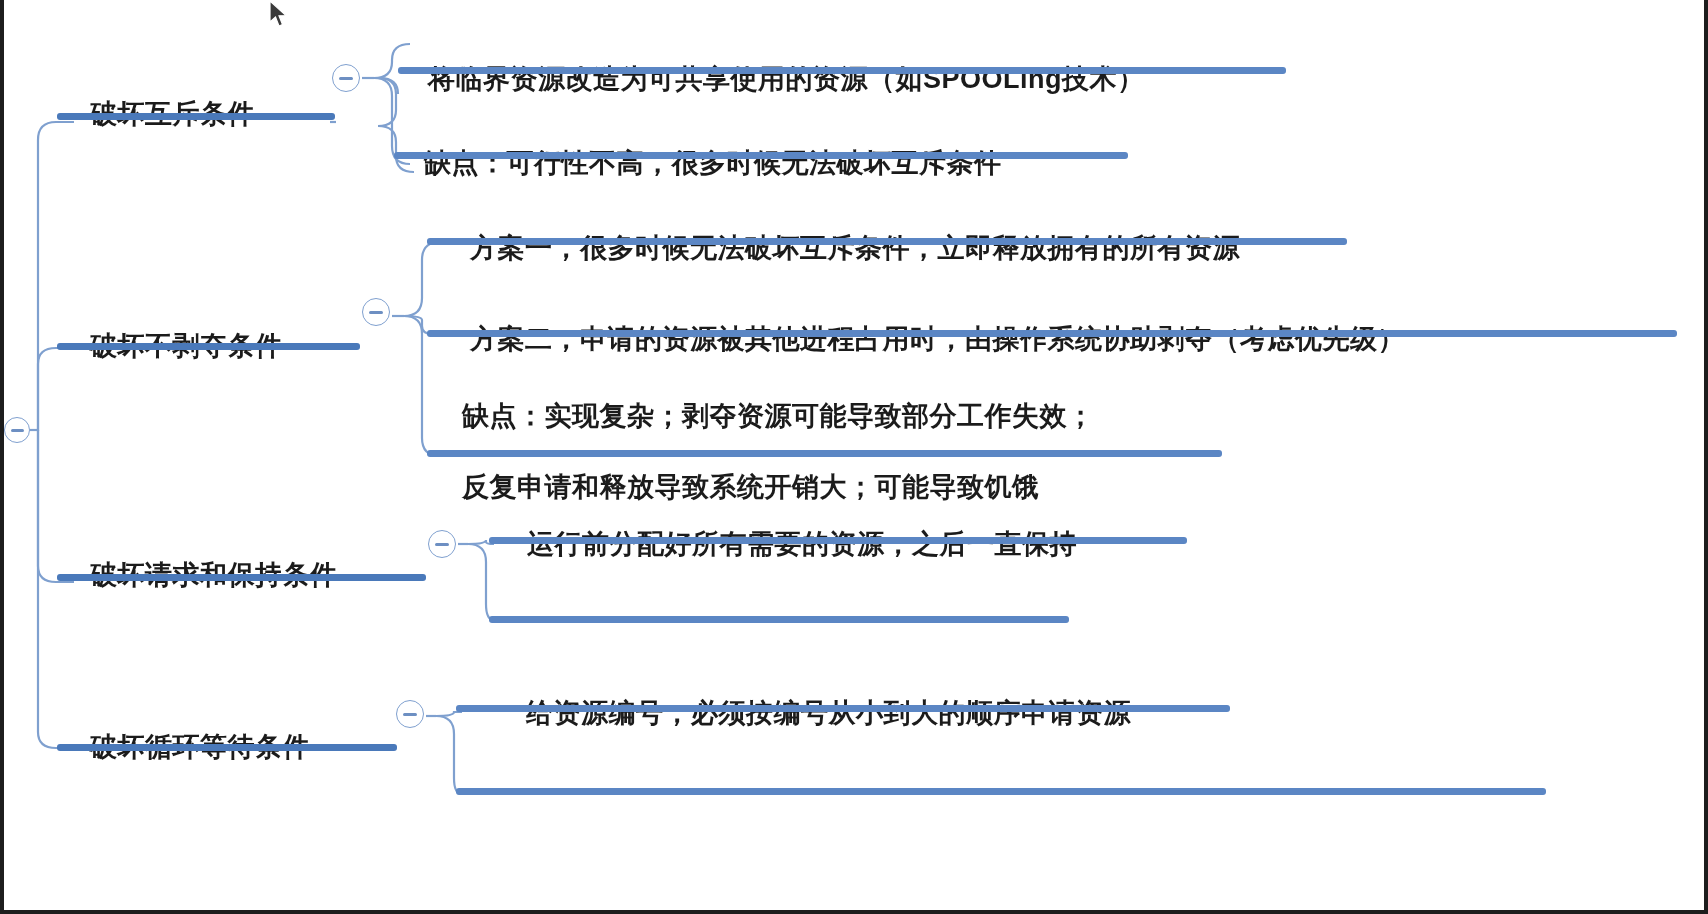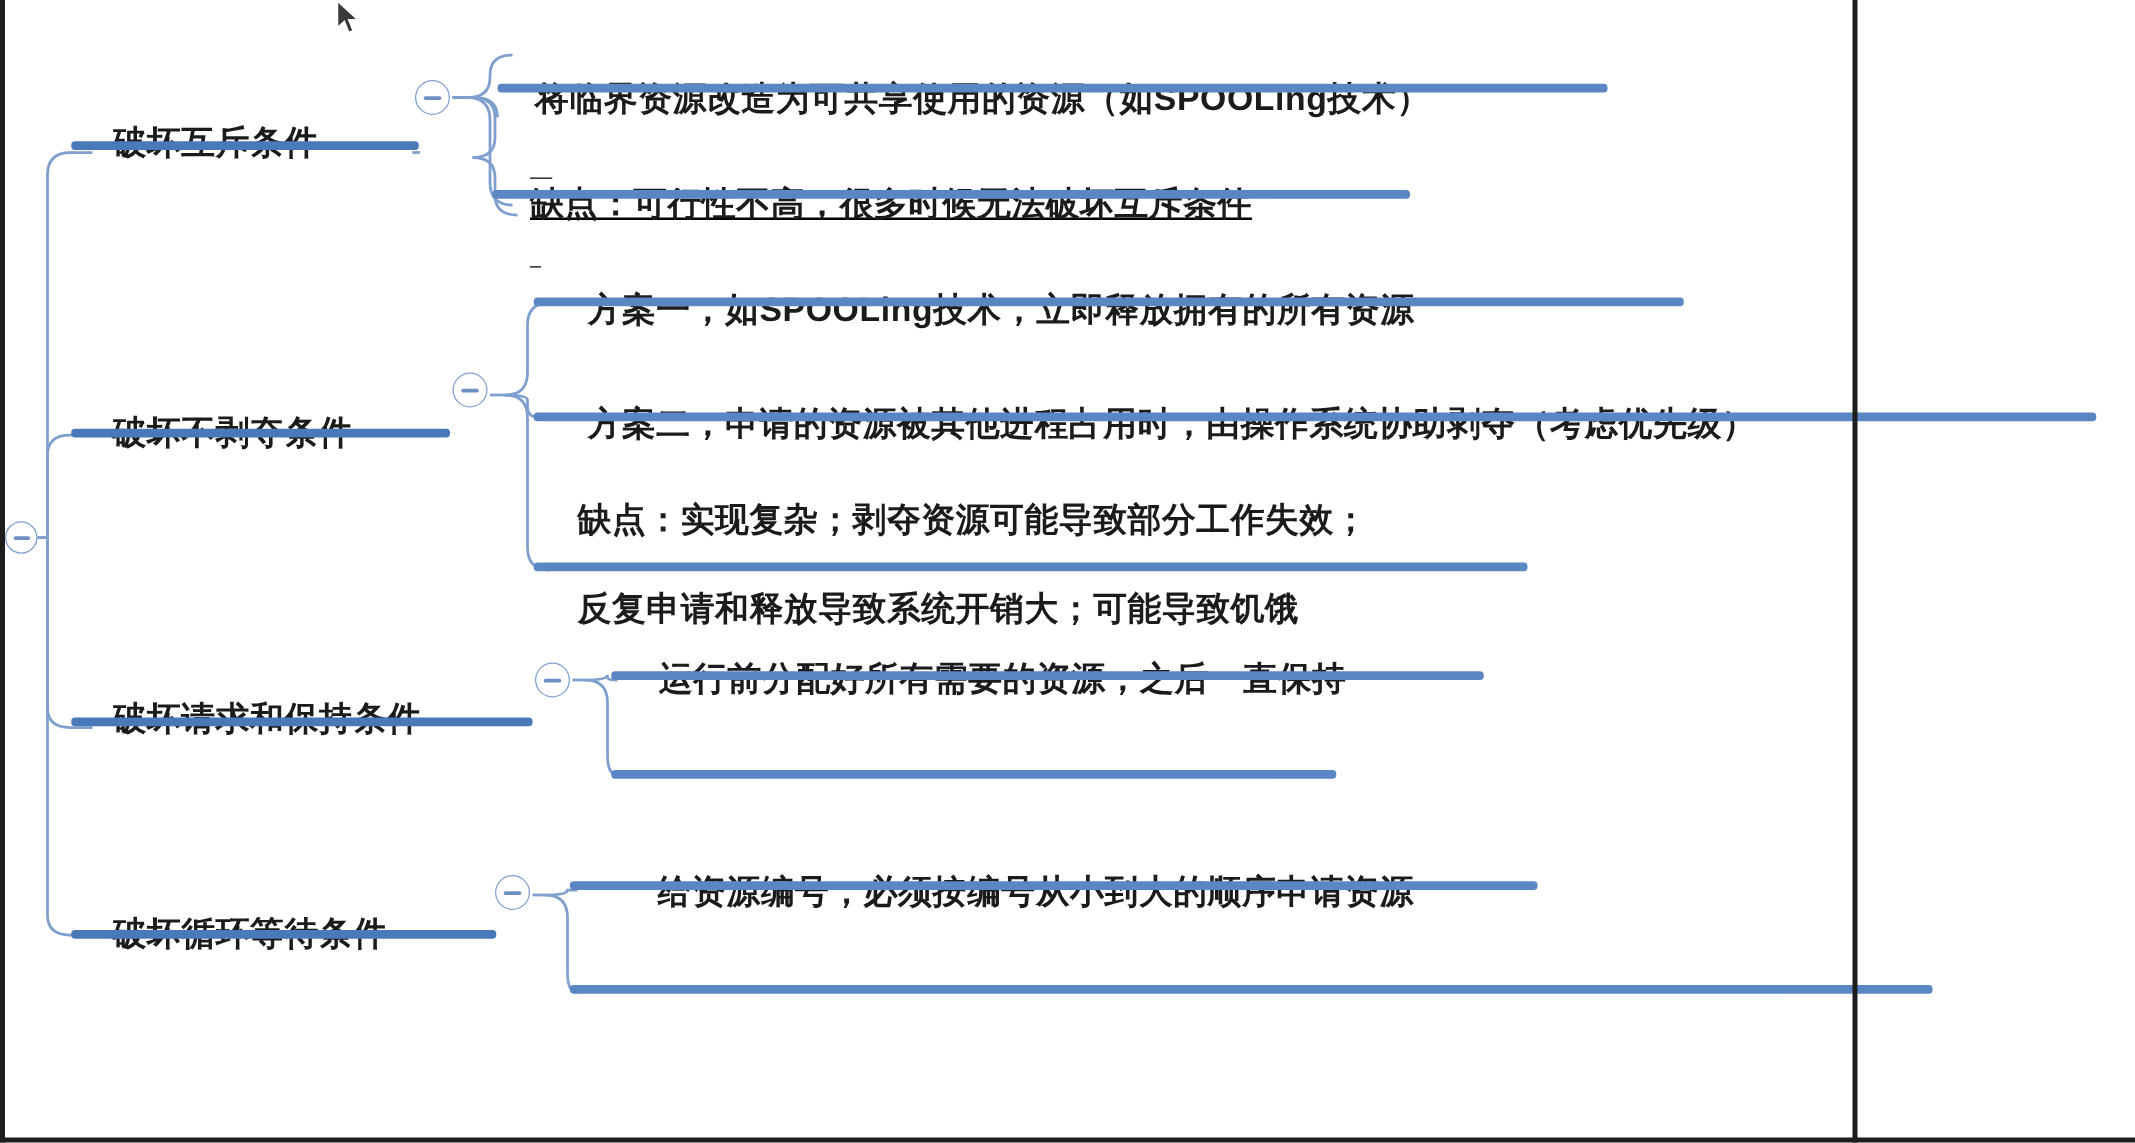--- a/index.html
+++ b/index.html
@@ -2,21 +2,21 @@
 <html><head>
 <meta charset="utf-8">
 <style>
   html,body{margin:0;padding:0;}
   body{
     width:1708px;height:914px;
     background:#ffffff;
     font-family:"Liberation Sans","DejaVu Sans",sans-serif;
     overflow:hidden;position:relative;
   }
-  #canvas{position:absolute;left:0;top:0;width:1486px;height:914px;}
+  #canvas{position:absolute;left:0;top:0;width:1708px;height:914px;}
   svg.lines{position:absolute;left:0;top:0;width:1708px;height:914px;pointer-events:none;}
 
   
   .node{position:absolute;white-space:pre;}
   .node .txt{
     display:block;
     color:#1b1b1b;
     font-weight:700;
     letter-spacing:0.5px;
     line-height:1.30;
@@ -100,33 +100,33 @@
     <span class="txt">破坏互斥条件</span>
   </div>
   <div class="bar dark" style="left:57px;top:113px;width:278px;"></div>
   <div class="toggle" style="left:332px;top:64px;"></div>
 
   <div class="node leaf" style="left:428px;top:26px;">
     <span class="txt">将临界资源改造为可共享使用的资源（如SPOOLing技术）</span>
   </div>
   <div class="bar" style="left:398px;top:67px;width:888px;"></div>
 
-  <div class="node leaf" style="left:424px;top:110px;text-decoration:underline;">
+  <div class="node leaf" style="left:424px;top:110px;">
     <span class="txt">缺点：可行性不高，很多时候无法破坏互斥条件</span>
   </div>
   <div class="bar" style="left:394px;top:152px;width:734px;"></div>
 
   <div class="node branch-label" style="left:90px;top:293px;">
     <span class="txt">破坏不剥夺条件</span>
   </div>
   <div class="bar dark" style="left:57px;top:343px;width:303px;"></div>
   <div class="toggle" style="left:362px;top:298px;"></div>
 
   <div class="node leaf" style="left:470px;top:195px;">
-    <span class="txt">方案一，如SPOOLing技术，立即释放拥有的所有资源</span>
+    <span class="txt">方案一，很多时候无法破坏互斥条件，立即释放拥有的所有资源</span>
   </div>
   <div class="bar" style="left:427px;top:238px;width:920px;"></div>
 
   <div class="node leaf" style="left:470px;top:286px;">
     <span class="txt">方案二，申请的资源被其他进程占用时，由操作系统协助剥夺（考虑优先级）</span>
   </div>
   <div class="bar" style="left:427px;top:330px;width:1250px;"></div>
 
   <div class="node leaf" style="left:462px;top:363px;">
     <span class="txt">缺点：实现复杂；剥夺资源可能导致部分工作失效；</span>

